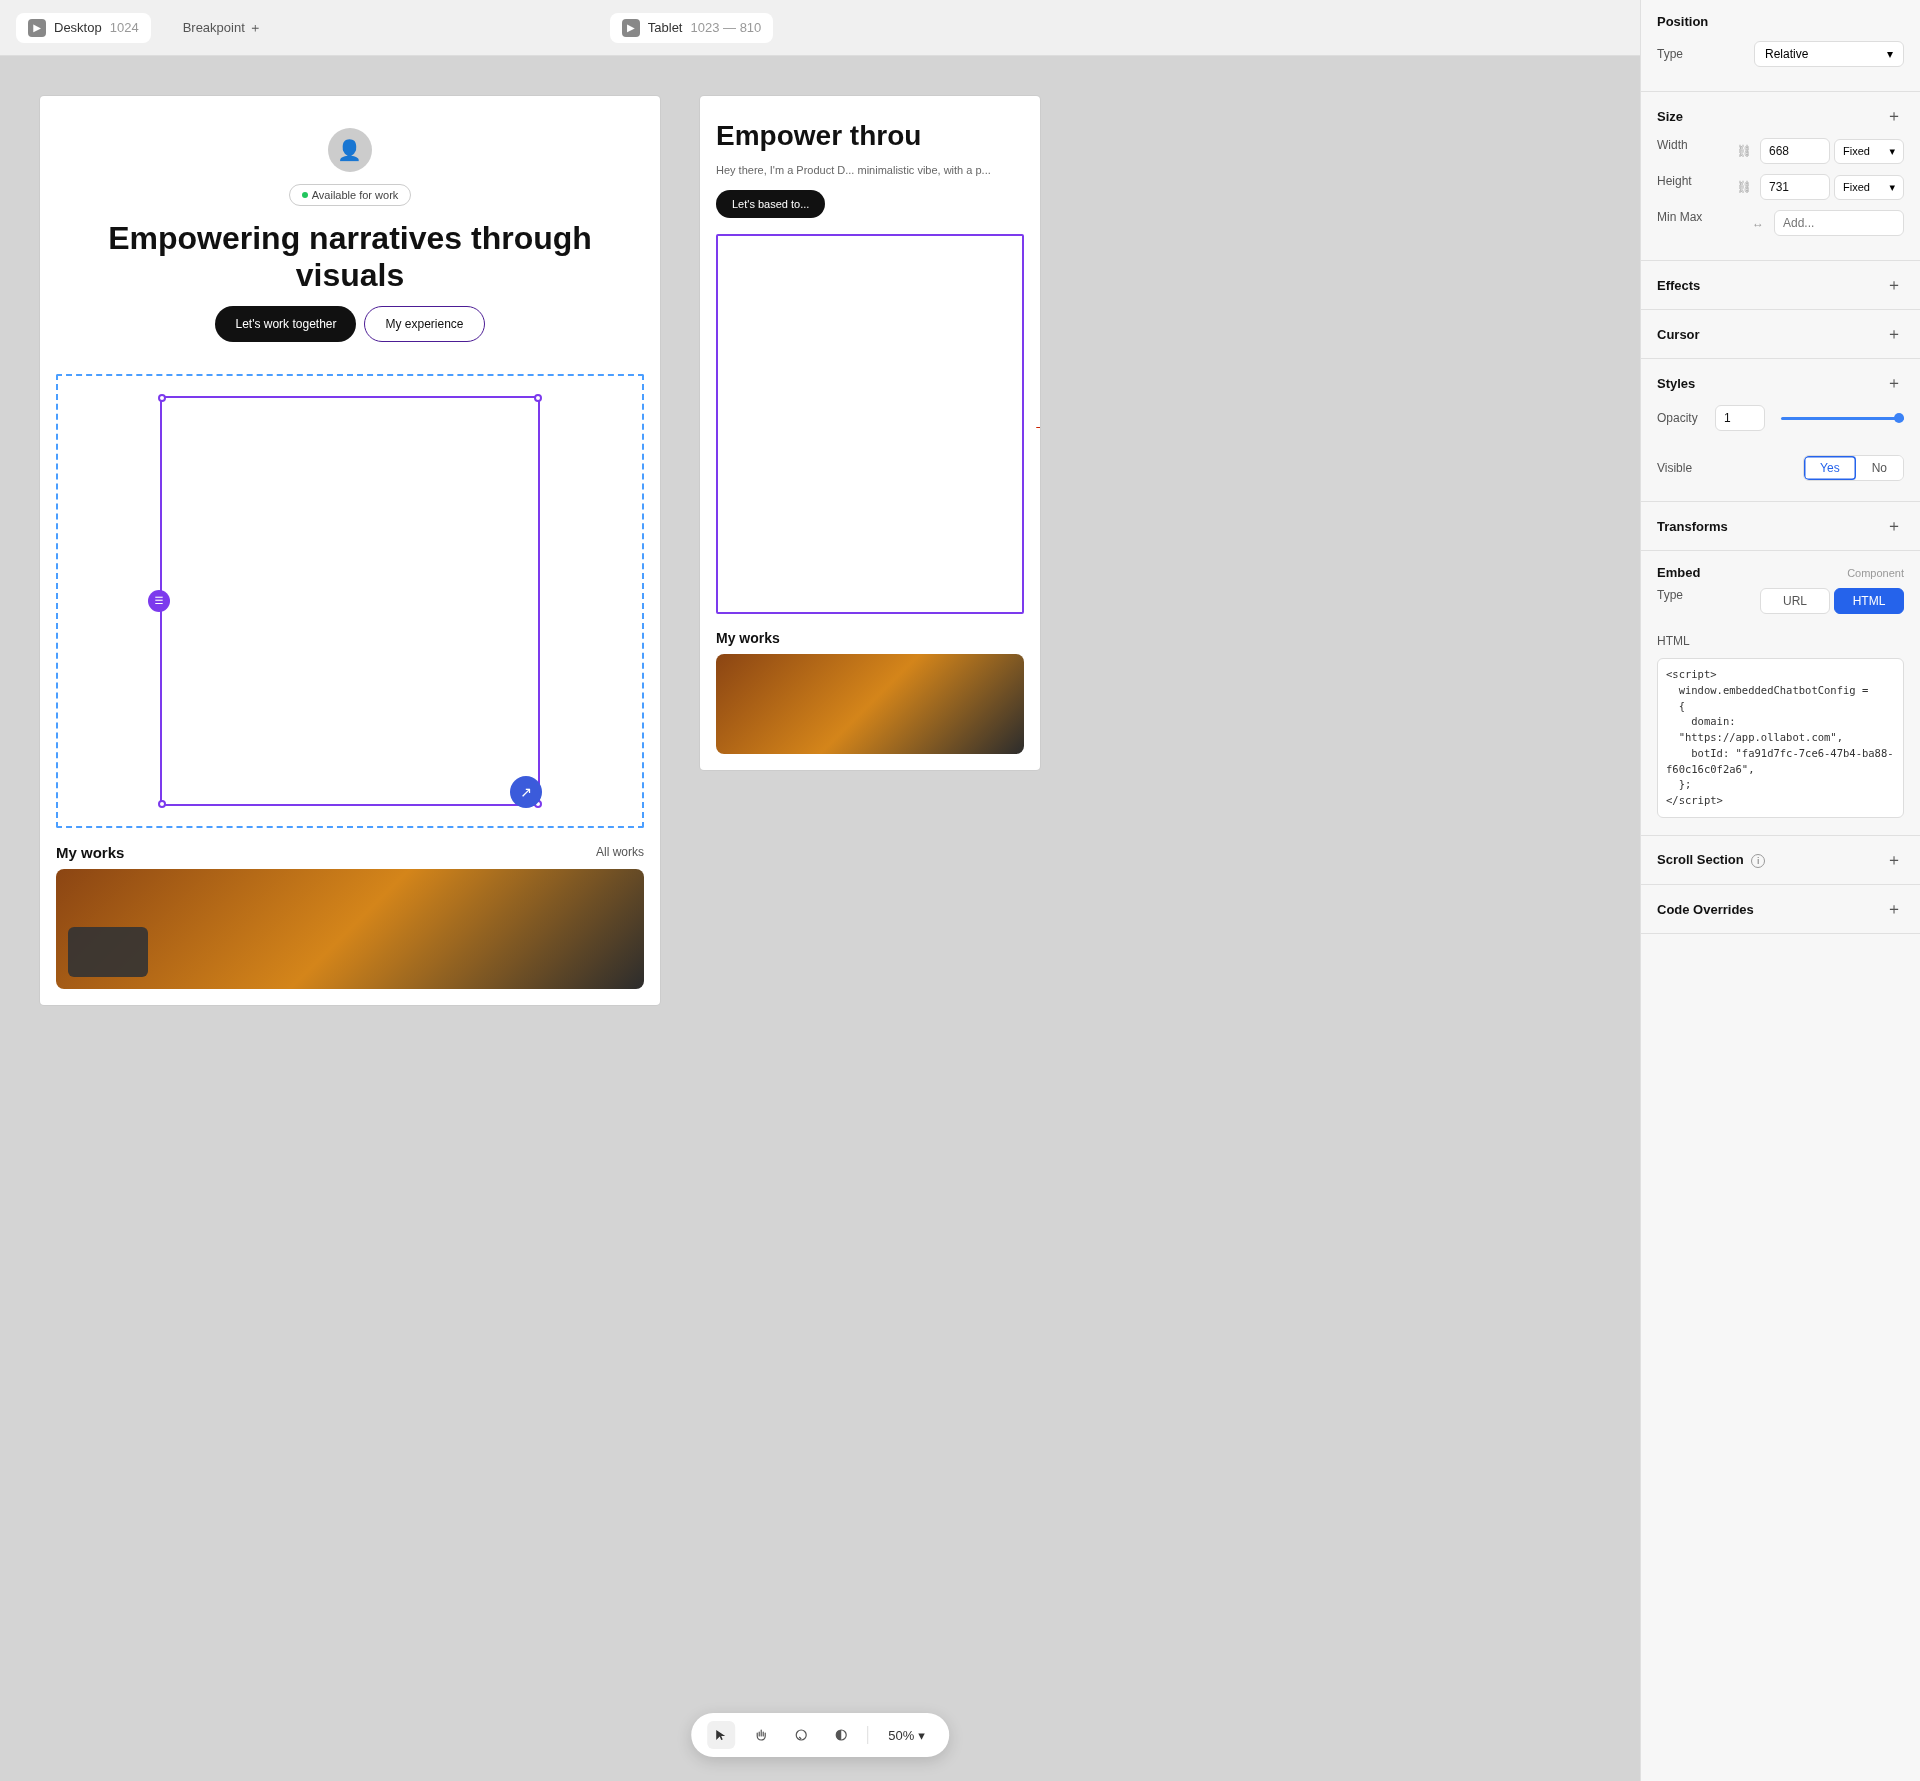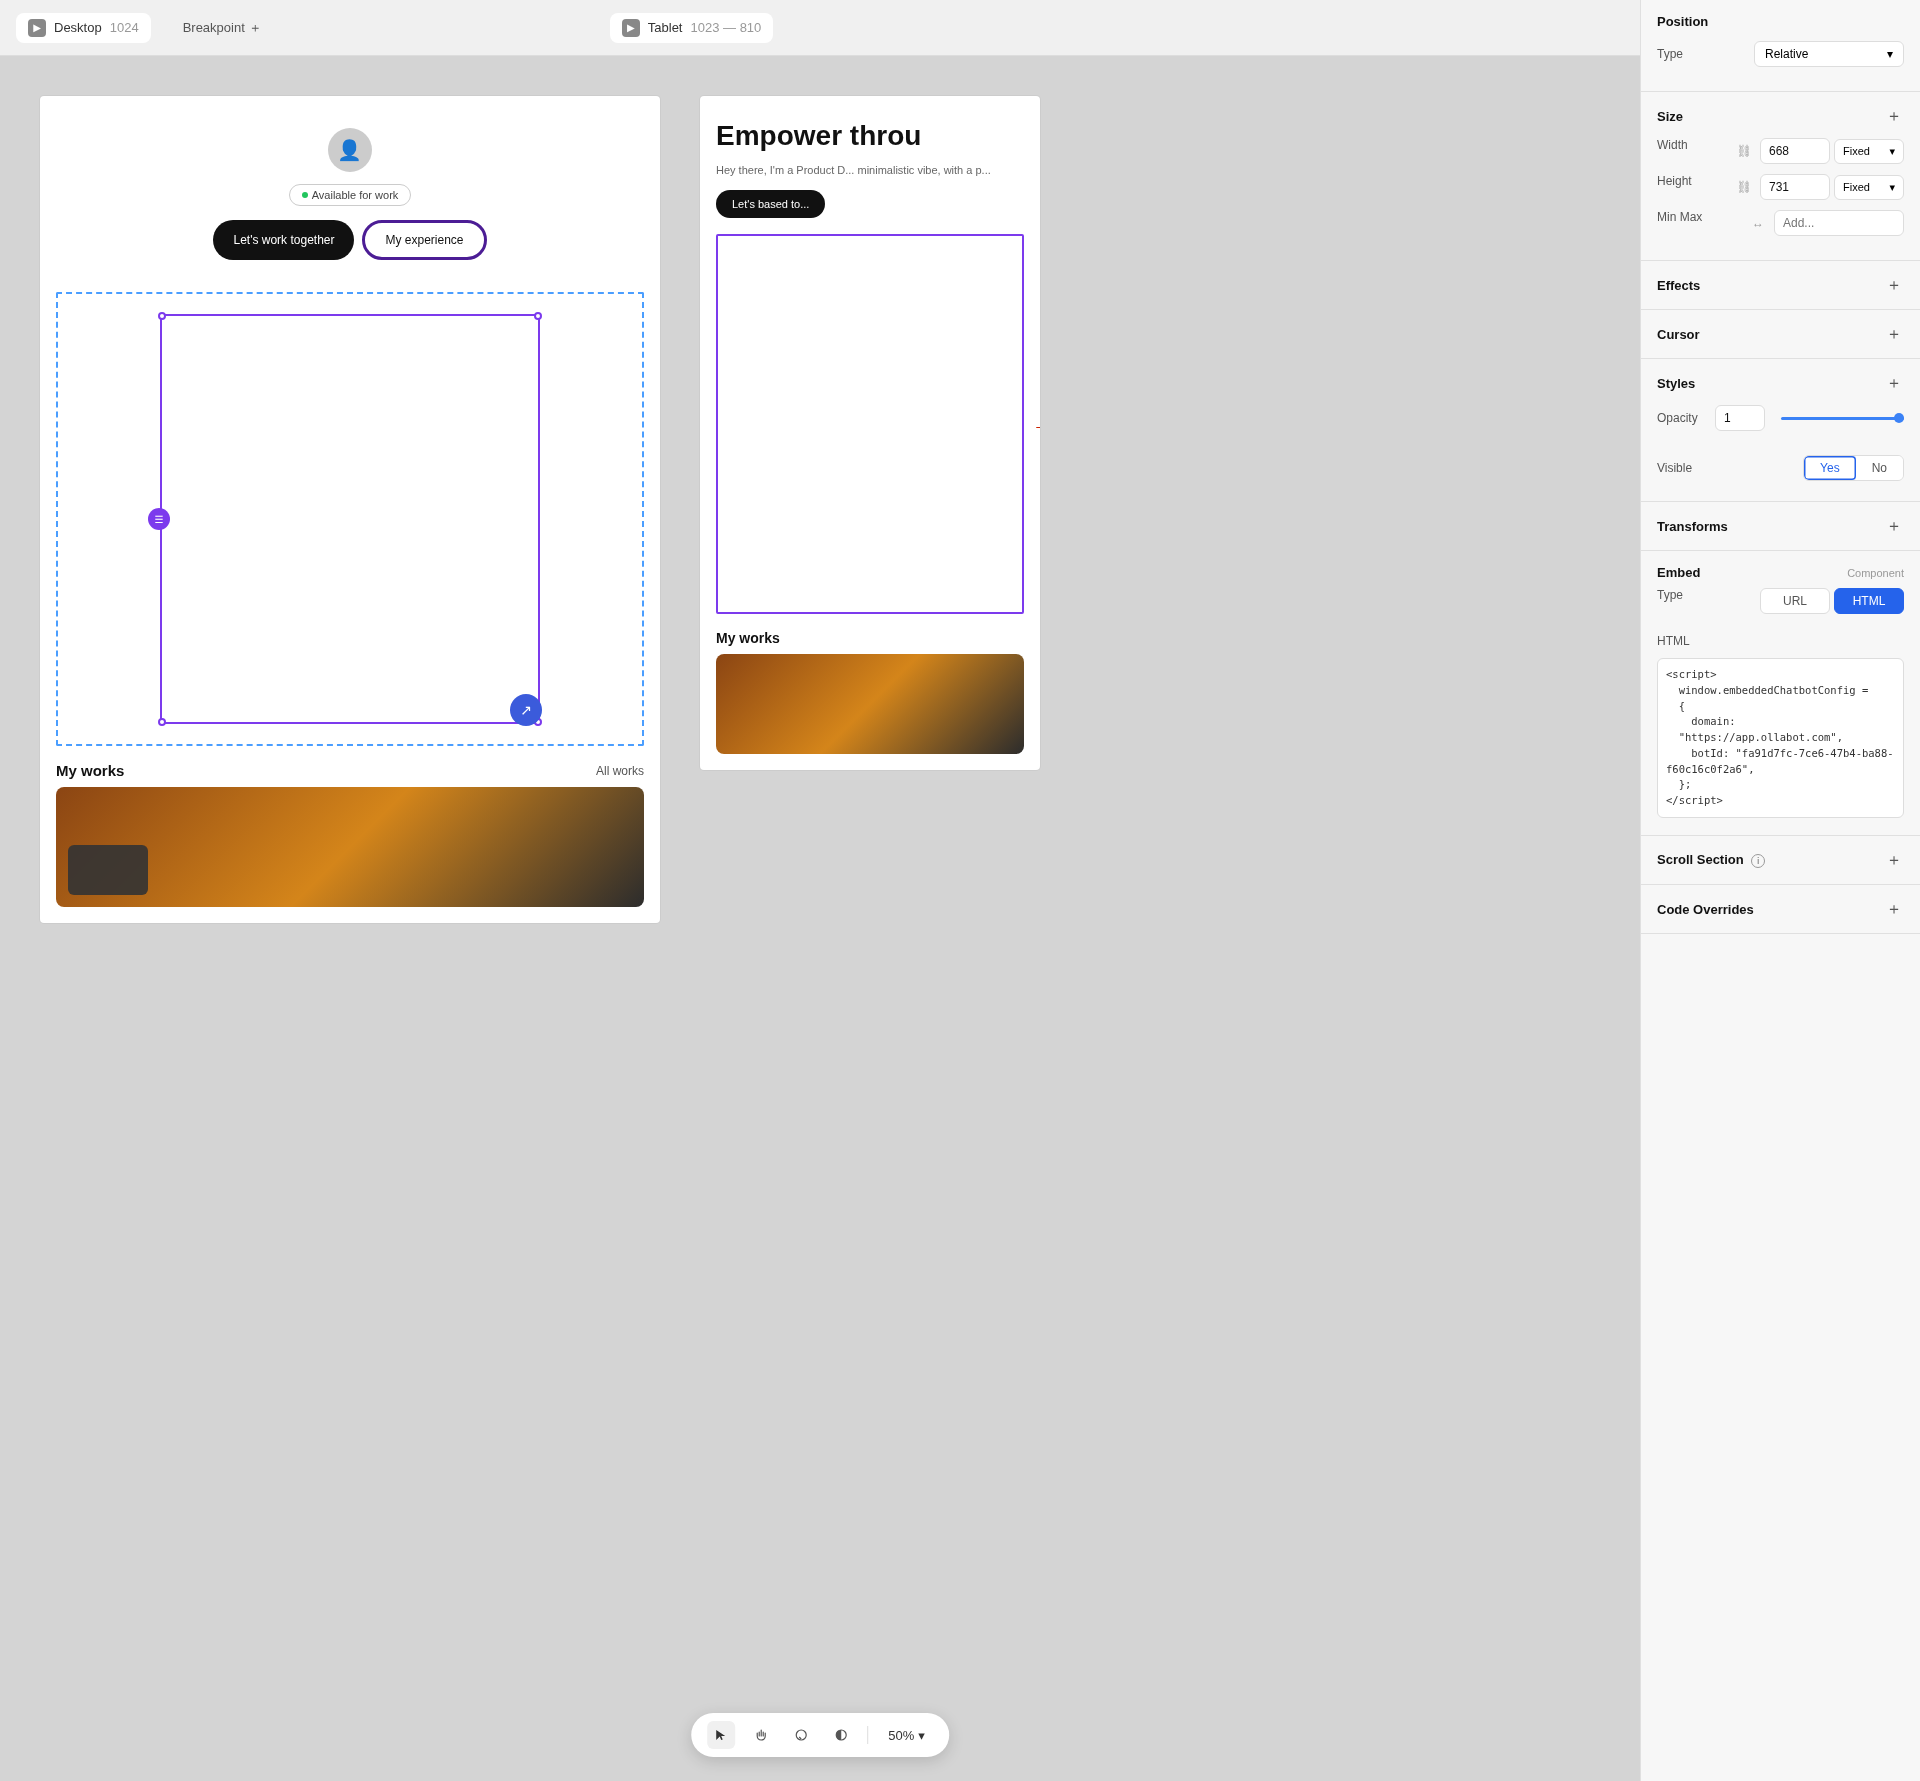--- a/index.html
+++ b/index.html
@@ -164,21 +164,21 @@
       border: none;
       border-radius: 24px;
       padding: 10px 20px;
       font-size: 12px;
       cursor: pointer;
     }
 
     .btn-light {
       background: #fff;
       color: #111;
-      border: 3px solid #4c1d95;
+      border: 1px solid #4c1d95;
       border-radius: 24px;
       padding: 10px 20px;
       font-size: 12px;
       cursor: pointer;
     }
 
     
     .selected-container {
       margin: 0 16px;
       position: relative;
@@ -647,20 +647,21 @@
 
     <div class="frame-wrapper">
       <div class="desktop-frame">
 
         <div class="portfolio-header">
           <div class="avatar-circle">👤</div>
           <div class="available-badge">
             <div class="available-dot"></div>
             <span>Available for work</span>
           </div>
+          <div class="portfolio-title">Empowering narratives through visuals</div>
           <div class="btn-row">
             <button class="btn-dark">Let's work together</button>
             <button class="btn-light">My experience</button>
           </div>
         </div>
 
         <div class="selected-container">
 
           <div class="inner-selected">
             <div class="handle tl"></div>

